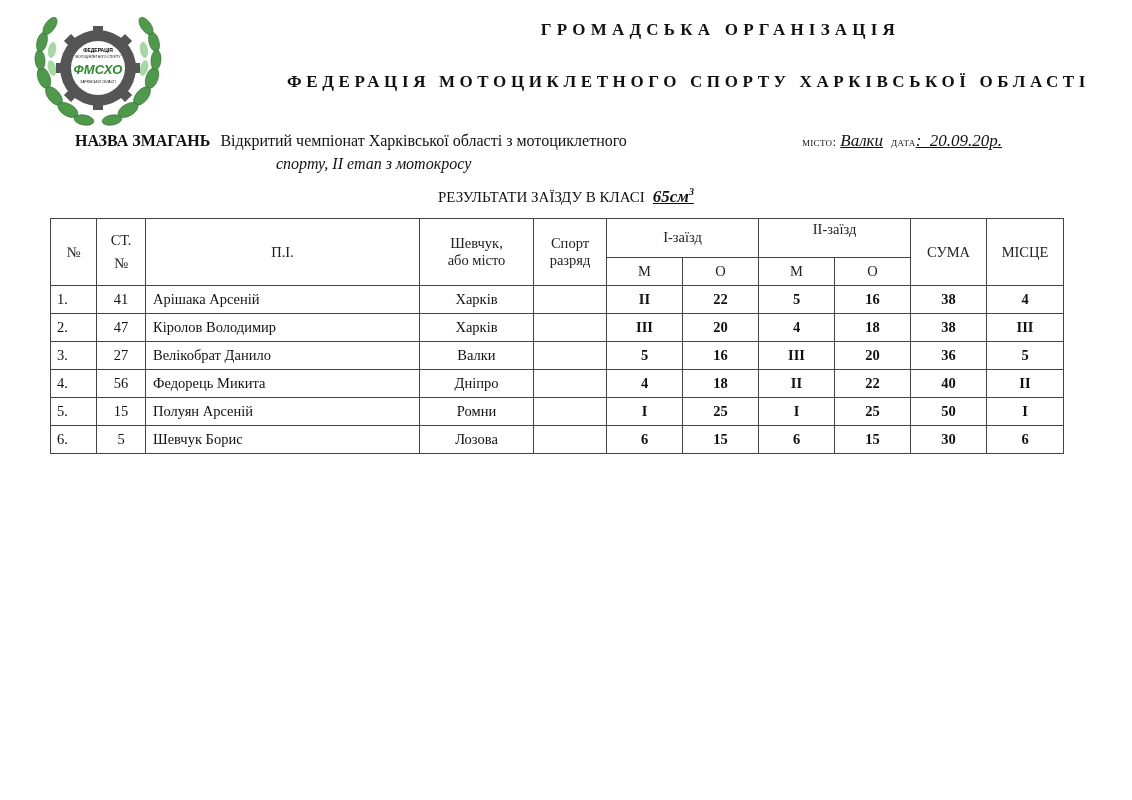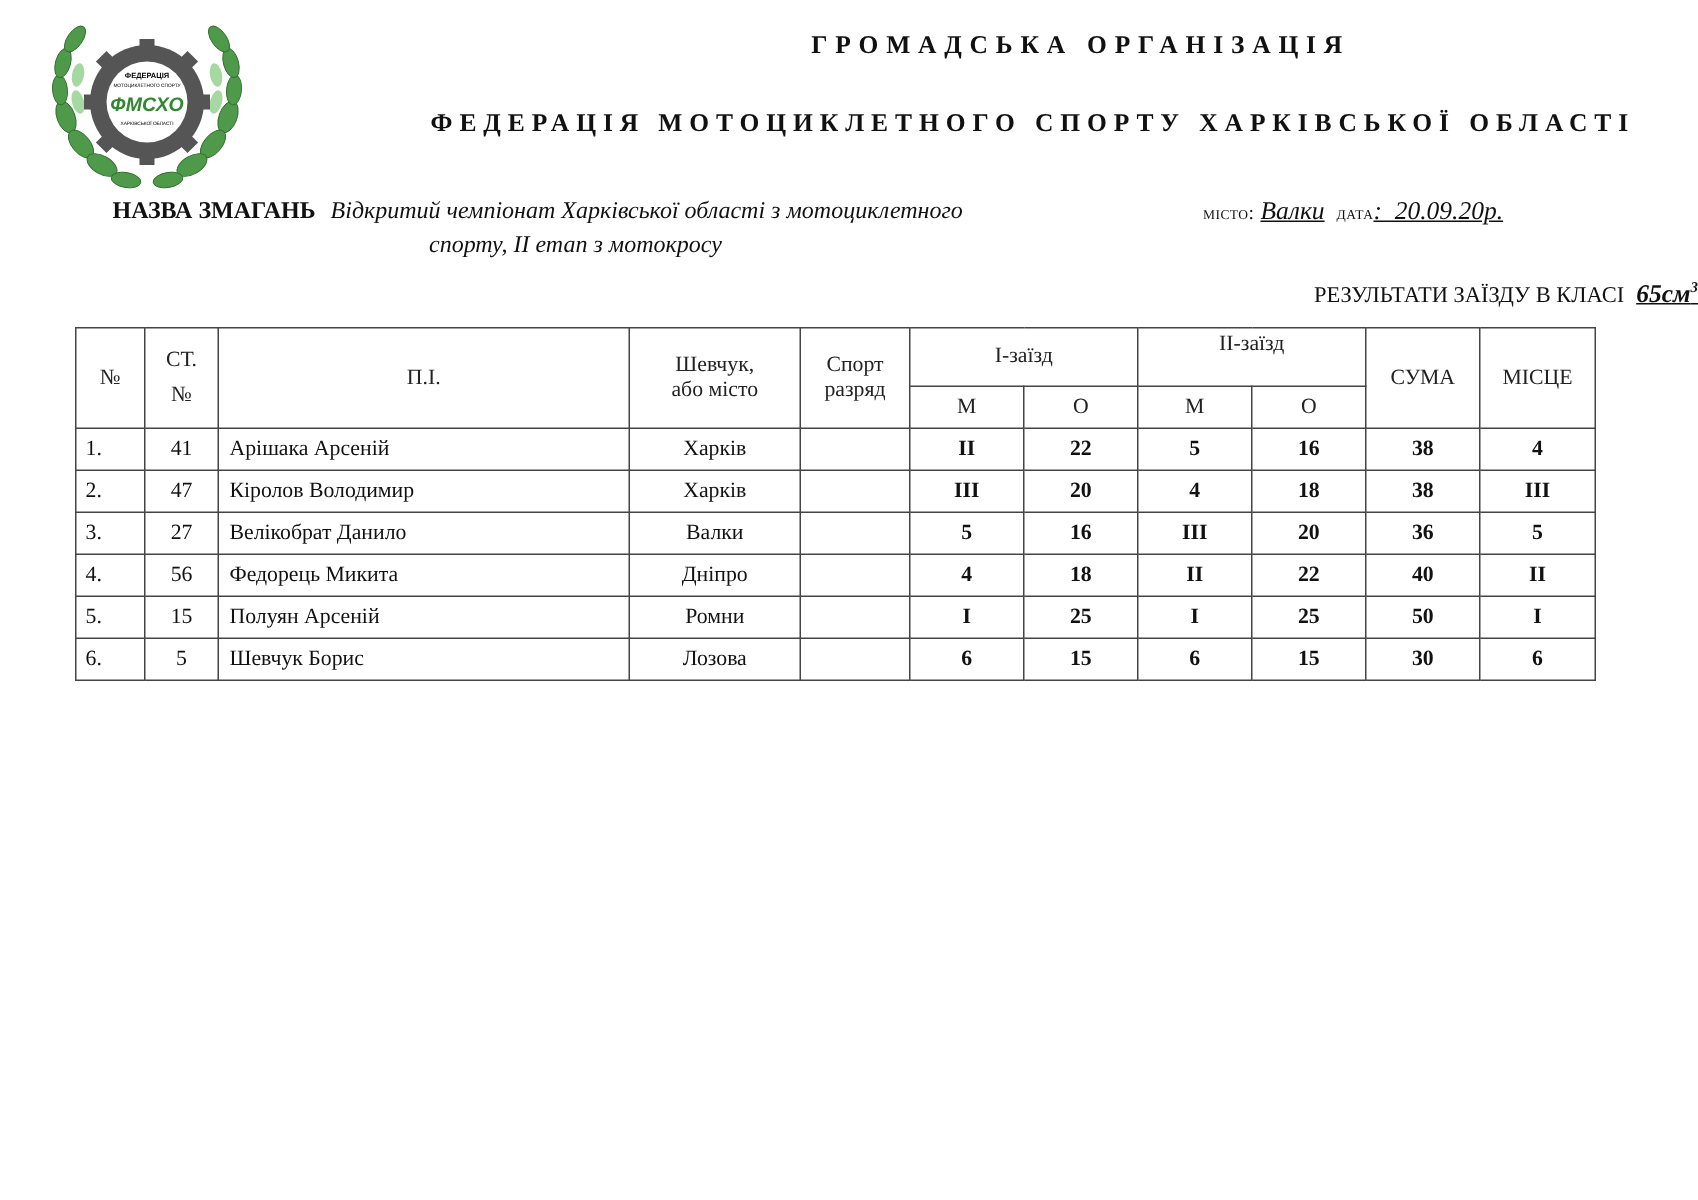--- a/index.html
+++ b/index.html
@@ -8,28 +8,28 @@
 
   .logo { position: absolute; left: 28px; top: 8px; width: 140px; height: 125px; }
 
   .org { position: absolute; left: 170px; width: 960px; text-align: right;
          font-weight: bold; font-size: 17px; letter-spacing: 4.6px; color: #111; }
   .org.l1 { top: 20px; left: 240px; width: 660px; letter-spacing: 5.2px; }
   .org.l2 { top: 53px; left: 220px; width: 870px; margin-top: 19px; }
 
   .meta { position: absolute; top: 132px; left: 75px; font-size: 16px; }
   .meta .label { font-weight: bold; }
-  .meta .title { font-style: italic; margin-left: 10px; }
-  .meta2 { position: absolute; top: 155px; left: 286px; font-size: 16px; font-style: italic; }
+  .meta .title { margin-left: 10px; }
+  .meta2 { position: absolute; top: 155px; left: 276px; font-size: 16px; font-style: italic; }
 
   .place { position: absolute; top: 131px; left: 802px; font-size: 16px; white-space: nowrap; }
   .place .small { font-size: 13px; font-variant: small-caps; letter-spacing: 0.3px; }
   .place .val { font-style: italic; text-decoration: underline; font-size: 17px; }
 
-  .results-title { position: absolute; top: 186px; left: 0; width: 1132px; text-align: right;
+  .results-title { position: absolute; top: 186px; left: 0; width: 1132px; text-align: center;
                    font-size: 15px; }
   .results-title .cls { font-weight: bold; font-style: italic; text-decoration: underline;
                         font-size: 17px; margin-left: 8px; }
 
   table.res { position: absolute; left: 50px; top: 218px; border-collapse: collapse;
               font-size: 14.5px; }
   table.res td, table.res th { border: 1px solid #444; padding: 0; height: 27px;
                                font-weight: normal; text-align: center; }
   table.res th { color: #222; }
   table.res tr.hdr1 th { height: 28px; }

